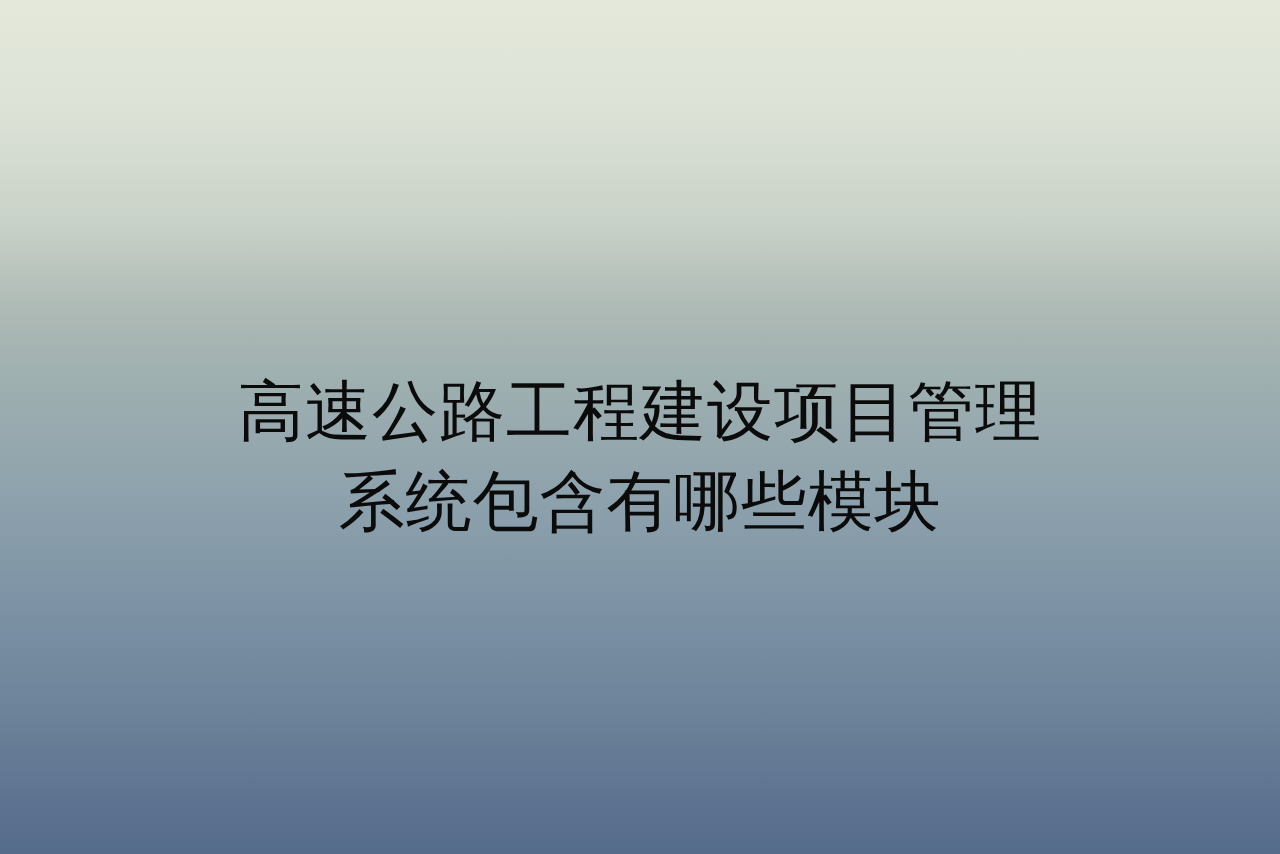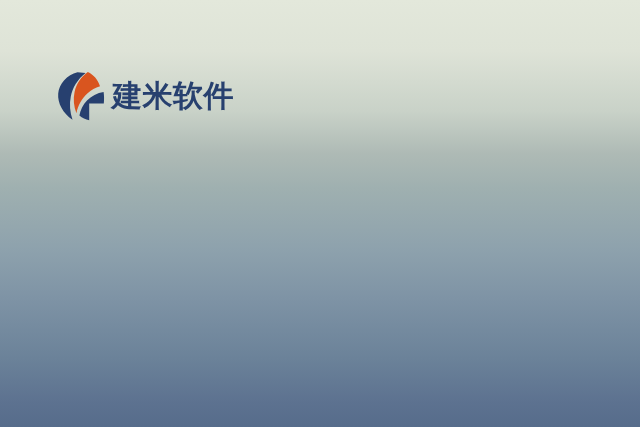--- a/index.html
+++ b/index.html
@@ -77,28 +77,19 @@
   #headline .line {
     display: block;
     white-space: nowrap;
   }
 </style>
 </head>
 <body>
 
 <div id="banner">
 
-  <div id="logo">
-    <svg id="logo-mark" viewBox="0 0 48 52" xmlns="http://www.w3.org/2000/svg">
-      <path d="M20.5 2.2 C10.0 5.0 2.0 13.5 1.2 23.5 C0.4 33.5 6.0 43.0 15.5 49.8
-               C13.0 42.0 12.2 34.0 13.8 26.4 C15.6 17.6 20.4 9.4 28.6 3.0 Z" fill="#27406f"></path>
-      <path d="M30.8 2.0 C24.0 6.8 19.4 13.8 17.6 21.8 C16.0 29.2 16.8 36.6 19.4 43.2
-               C21.0 35.4 24.8 28.4 30.6 23.2 C34.2 20.0 38.4 17.6 43.0 16.2
-               C40.8 9.6 36.6 4.6 30.8 2.0 Z" fill="#d9551f"></path>
-      <path d="M46.6 22.0 C40.2 23.0 34.4 26.0 30.0 30.6 C26.0 34.8 23.4 40.0 22.4 45.6
-               C25.2 48.0 28.6 49.6 32.2 50.2 L32.2 33.6 L46.8 33.6
-               C47.2 29.8 47.2 25.8 46.6 22.0 Z" fill="#27406f"></path>
-    </svg>
-    <div id="logo-wordmark">建米软件</div>
+
+  <div id="headline">
+    <span class="line">高速公路工程建设项目管理</span>
+    <span class="line">系统包含有哪些模块</span>
   </div>
-
 
 </div>
 
 </body></html>

